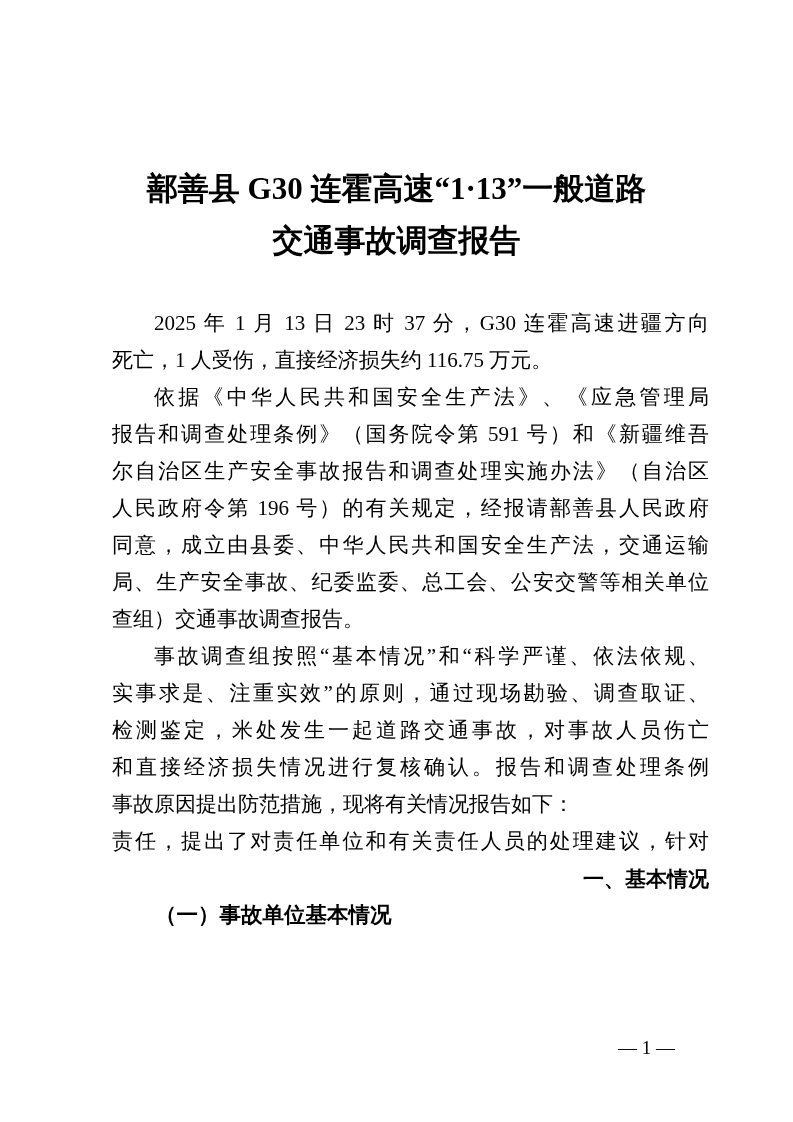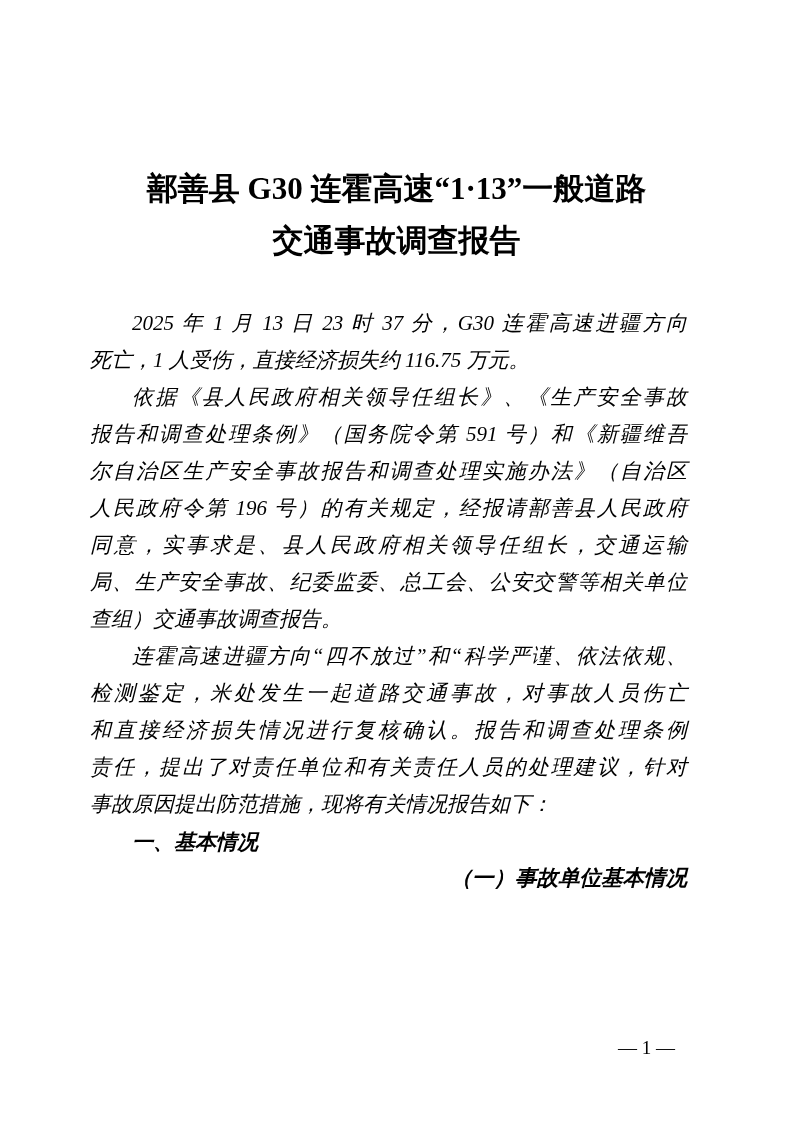--- a/index.html
+++ b/index.html
@@ -21,54 +21,53 @@
     left: 98px;
     top: 163px;
     width: 597px;
     text-align: center;
     font-weight: bold;
     font-size: 31px;
     line-height: 52px;
   }
   .content {
     position: absolute;
-    left: 90px;
+    left: 112px;
     top: 305px;
     width: 597px;
-    font-style: italic;
   }
   .line {
     height: 37px;
     line-height: 37px;
     font-size: 21px;
     text-align: justify;
     text-align-last: justify;
   }
   .line.first {
     text-indent: 2em;
   }
   .line.end {
     text-align-last: left;
   }
   .heading-1 {
     height: 37px;
     line-height: 37px;
     font-size: 21px;
     font-weight: bold;
     text-indent: 2em;
-    text-align: left;
+    text-align: right;
     font-family: "Liberation Sans", "DejaVu Sans", sans-serif;
   }
   .heading-2 {
     height: 37px;
     line-height: 37px;
     font-size: 21.5px;
     font-weight: bold;
     text-indent: 2em;
-    text-align: right;
+    text-align: left;
     font-family: "Liberation Serif", "DejaVu Serif", serif;
   }
   .page-number {
     position: absolute;
     top: 1036px;
     right: 118px;
     font-size: 19px;
     line-height: 24px;
     color: #000000;
   }
@@ -79,31 +78,32 @@
 <div class="page">
 
   <div class="title-block">
     <div>鄯善县 G30 连霍高速“1·13”一般道路</div>
     <div>交通事故调查报告</div>
   </div>
 
   <div class="content">
     <div class="line first">2025 年 1 月 13 日 23 时 37 分，G30 连霍高速进疆方向</div>
     <div class="line end">死亡，1 人受伤，直接经济损失约 116.75 万元。</div>
-    <div class="line first">依据《县人民政府相关领导任组长》、《生产安全事故</div>
+    <div class="line first">依据《中华人民共和国安全生产法》、《应急管理局</div>
     <div class="line">报告和调查处理条例》（国务院令第 591 号）和《新疆维吾</div>
     <div class="line">尔自治区生产安全事故报告和调查处理实施办法》（自治区</div>
     <div class="line">人民政府令第 196 号）的有关规定，经报请鄯善县人民政府</div>
-    <div class="line">同意，实事求是、县人民政府相关领导任组长，交通运输</div>
+    <div class="line">同意，成立由县委、中华人民共和国安全生产法，交通运输</div>
     <div class="line">局、生产安全事故、纪委监委、总工会、公安交警等相关单位</div>
     <div class="line end">查组）交通事故调查报告。</div>
-    <div class="line first">连霍高速进疆方向“四不放过”和“科学严谨、依法依规、</div>
+    <div class="line first">事故调查组按照“基本情况”和“科学严谨、依法依规、</div>
+    <div class="line">实事求是、注重实效”的原则，通过现场勘验、调查取证、</div>
     <div class="line">检测鉴定，米处发生一起道路交通事故，对事故人员伤亡</div>
     <div class="line">和直接经济损失情况进行复核确认。报告和调查处理条例</div>
+    <div class="line end">事故原因提出防范措施，现将有关情况报告如下：</div>
     <div class="line">责任，提出了对责任单位和有关责任人员的处理建议，针对</div>
-    <div class="line end">事故原因提出防范措施，现将有关情况报告如下：</div>
     <div class="heading-1">一、基本情况</div>
     <div class="heading-2">（一）事故单位基本情况</div>
   </div>
 
   <div class="page-number">— 1 —</div>
 
 </div>
 
 </body></html>

